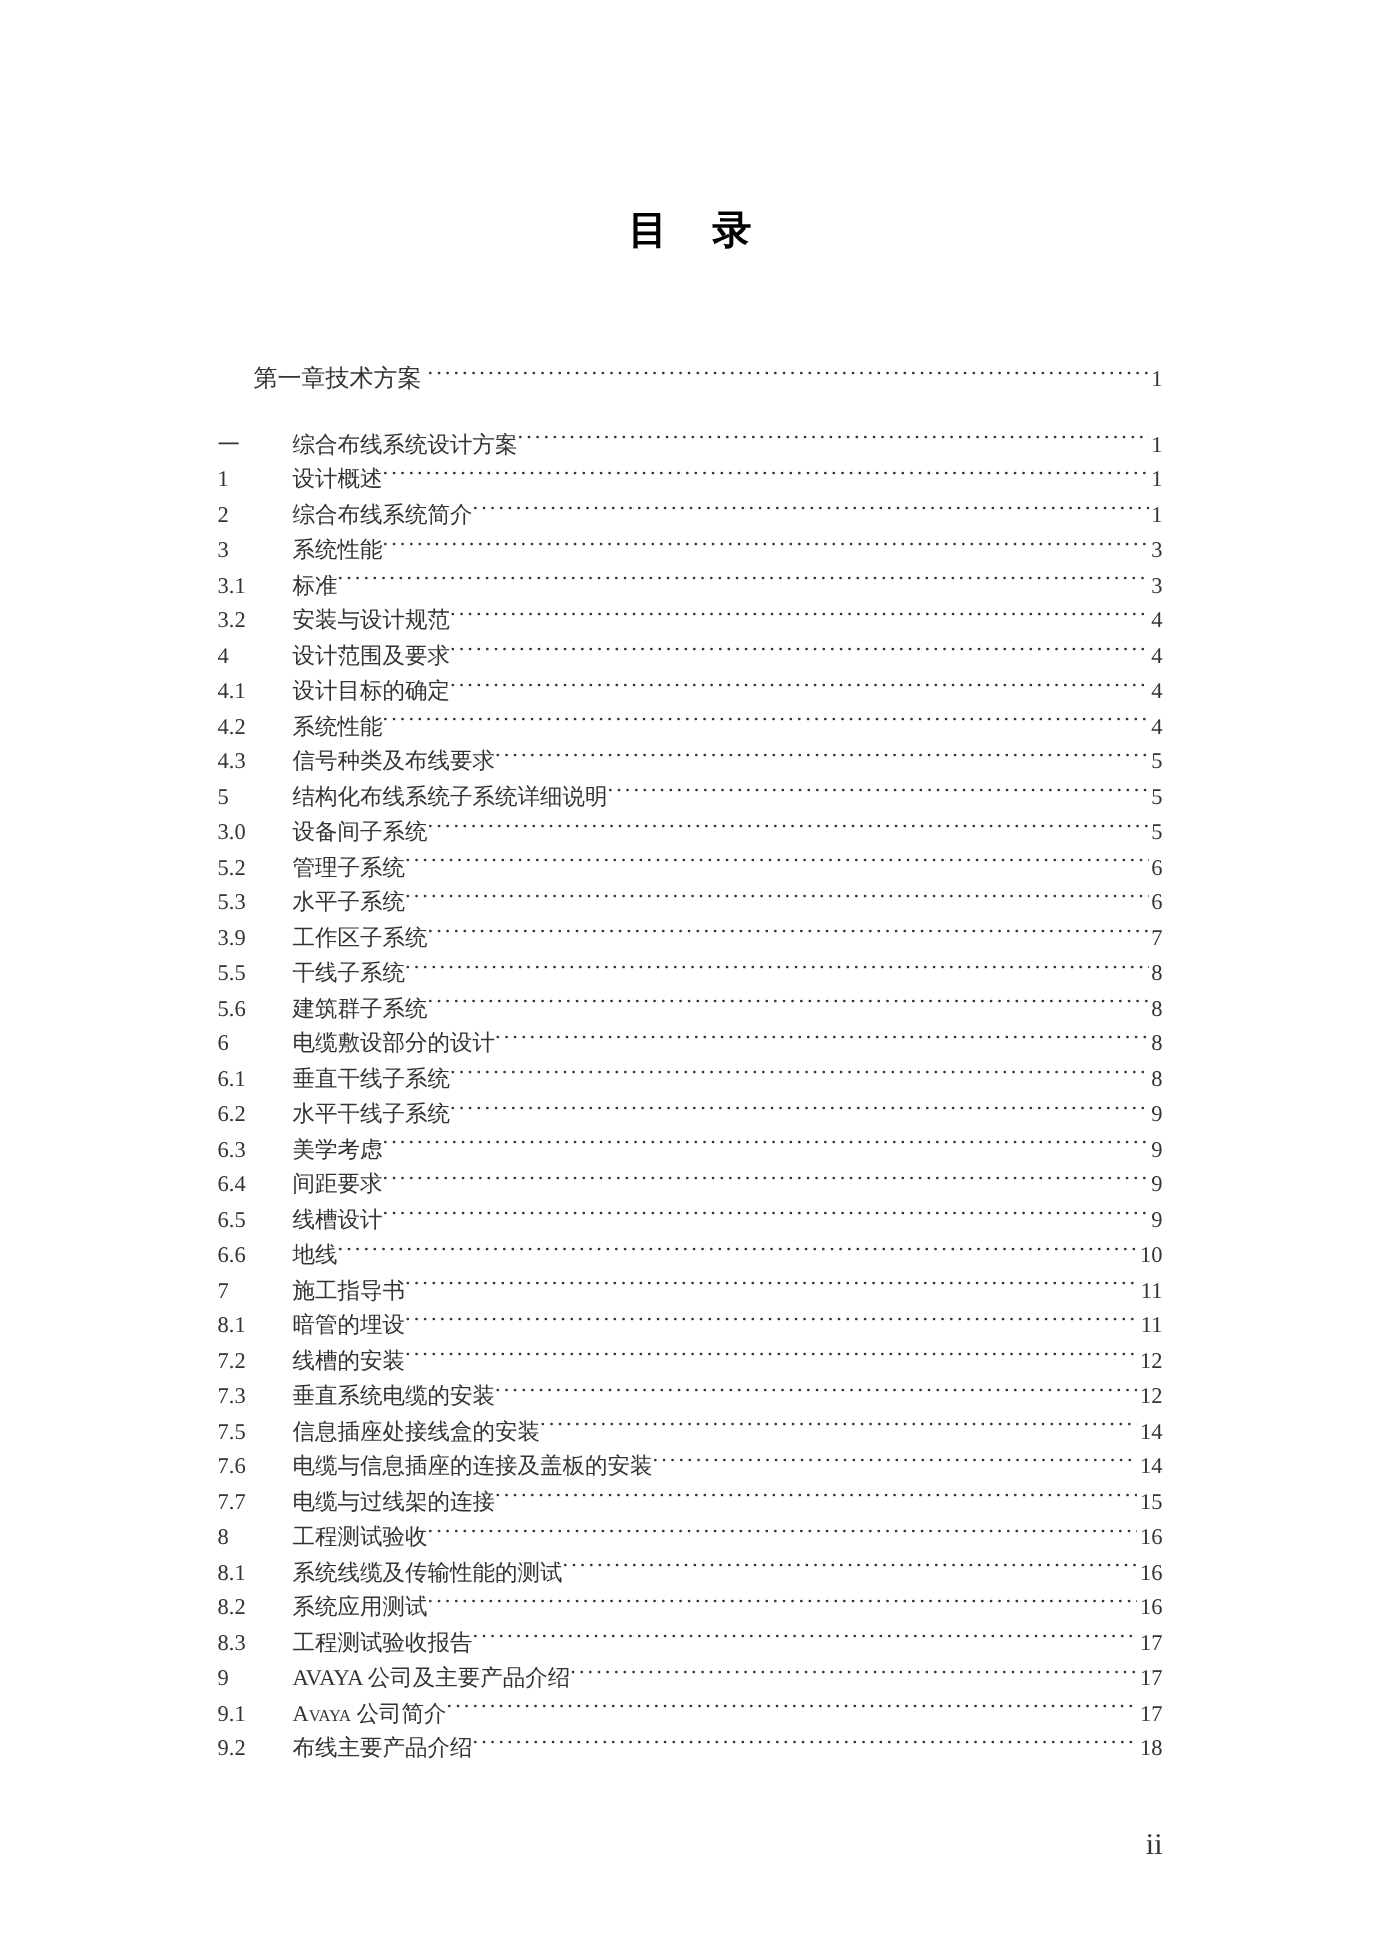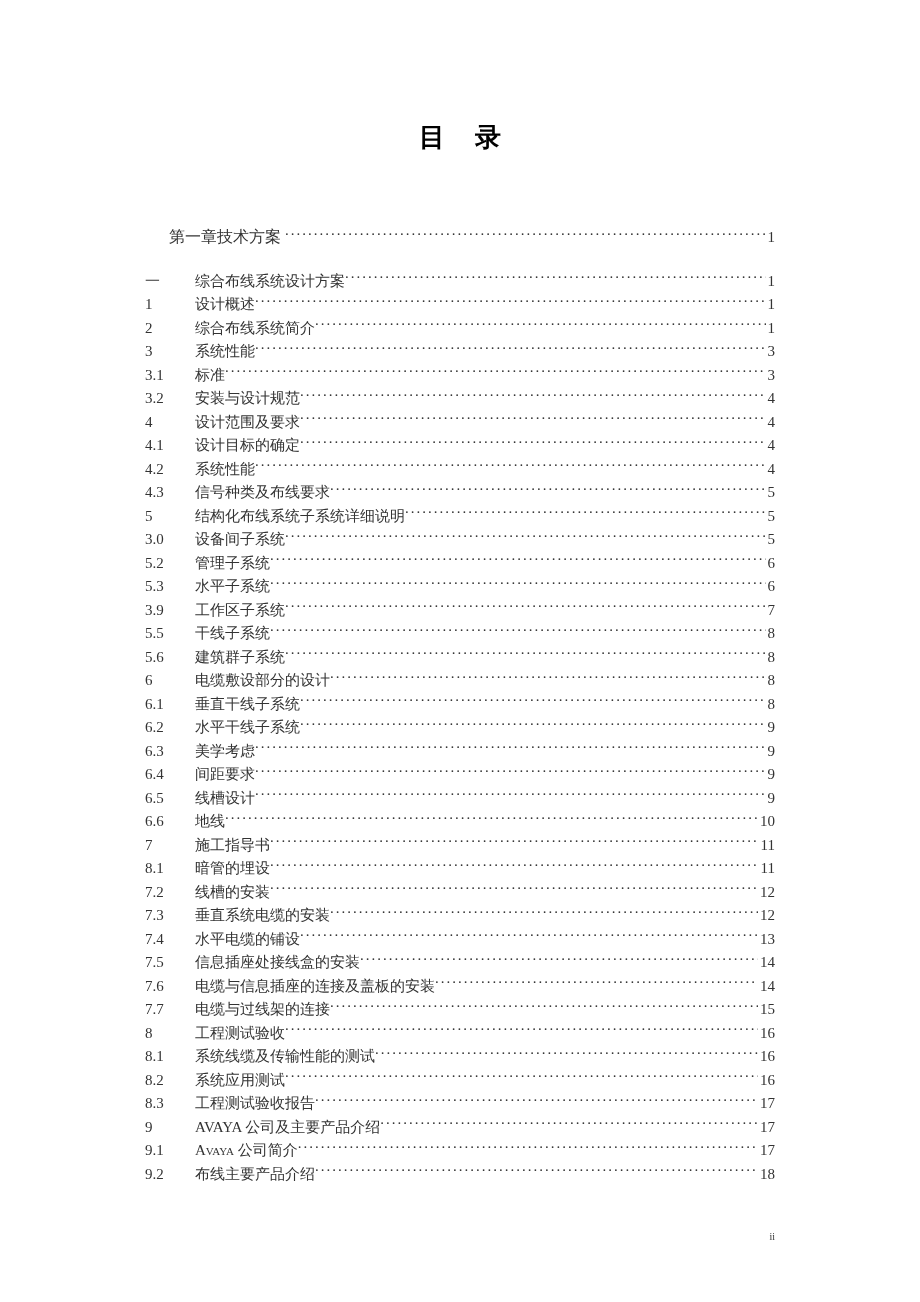--- a/index.html
+++ b/index.html
@@ -6,20 +6,21 @@
     body {
       background: #fff;
       width: 920px;
       height: 1302px;
       font-family: "SimSun", "宋体", serif;
       color: #333;
       position: relative;
     }
     .page {
       padding: 120px 145px 50px 145px;
+      margin-top: 16px;
     }
     .title {
       text-align: center;
       font-size: 26px;
       font-weight: bold;
       color: #000;
       letter-spacing: 30px;
       margin-bottom: 70px;
       padding-left: 30px;
     }
@@ -64,21 +65,21 @@
       color: #333;
     }
     .page-num {
       flex-shrink: 0;
       padding-left: 2px;
     }
     .page-footer {
       position: absolute;
       bottom: 60px;
       right: 145px;
-      font-size: 10px;
+      font-size: 20px;
       color: #333;
     }
     .smallcaps {
       font-variant: small-caps;
       font-family: "Times New Roman", serif;
     }
   </style>
 </head>
 <body>
 
@@ -256,26 +257,20 @@
         <span class="leader"></span>
         <span class="page-num">12</span>
       </div>
       <div class="toc-entry">
         <span class="num">7.3</span>
         <span class="label">垂直系统电缆的安装</span>
         <span class="leader"></span>
         <span class="page-num">12</span>
       </div>
       <div class="toc-entry">
-        <span class="num">7.4</span>
-        <span class="label">水平电缆的铺设</span>
-        <span class="leader"></span>
-        <span class="page-num">13</span>
-      </div>
-      <div class="toc-entry">
         <span class="num">7.5</span>
         <span class="label">信息插座处接线盒的安装</span>
         <span class="leader"></span>
         <span class="page-num">14</span>
       </div>
       <div class="toc-entry">
         <span class="num">7.6</span>
         <span class="label">电缆与信息插座的连接及盖板的安装</span>
         <span class="leader"></span>
         <span class="page-num">14</span>

